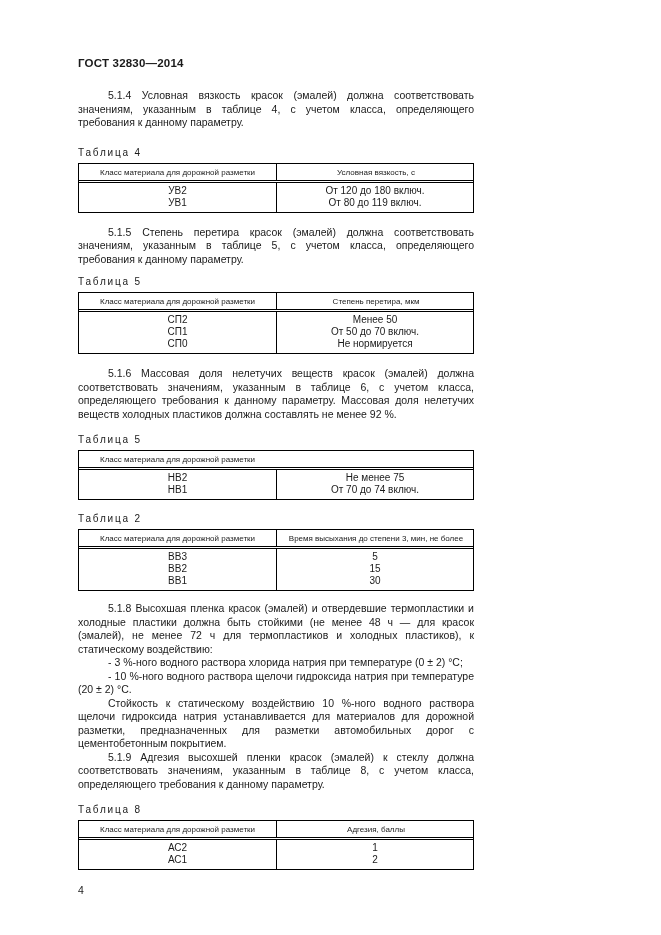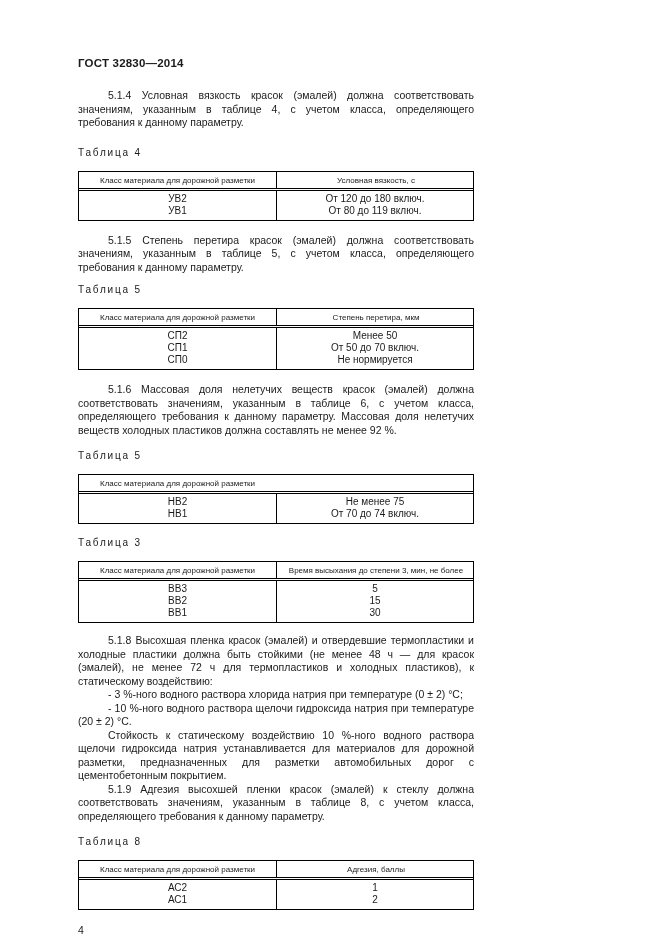--- a/index.html
+++ b/index.html
@@ -38,21 +38,21 @@
   .table-label {
     font-size: 10px;
     line-height: 12px;
     letter-spacing: 1.8px;
   }
   .lbl-mt17 { margin-top: 17px; }
   .lbl-mt13 { margin-top: 13px; }
   .lbl-mt10 { margin-top: 10px; }
 
   .gost-table {
-    margin-top: 12px;
+    margin-top: 4px;
     border: 1px solid #000;
     width: 100%;
   }
   .thead {
     display: flex;
     border-bottom: 3px double #000;
   }
   .th {
     width: 50%;
     font-size: 8px;
@@ -142,21 +142,21 @@
           <div class="tline">НВ1</div>
         </div>
         <div class="tcol">
           <div class="tline">Не менее 75</div>
           <div class="tline">От 70 до 74 включ.</div>
         </div>
       </div>
     </div>
 
 
-    <div class="table-label lbl-mt13">Таблица 3</div>
+    <div class="table-label lbl-mt13">Таблица 2</div>
     <div class="gost-table">
       <div class="thead">
         <div class="th">Класс материала для дорожной разметки</div>
         <div class="th">Время высыхания до степени 3, мин, не более</div>
       </div>
       <div class="tbody">
         <div class="tcol">
           <div class="tline">ВВ3</div>
           <div class="tline">ВВ2</div>
           <div class="tline">ВВ1</div>

